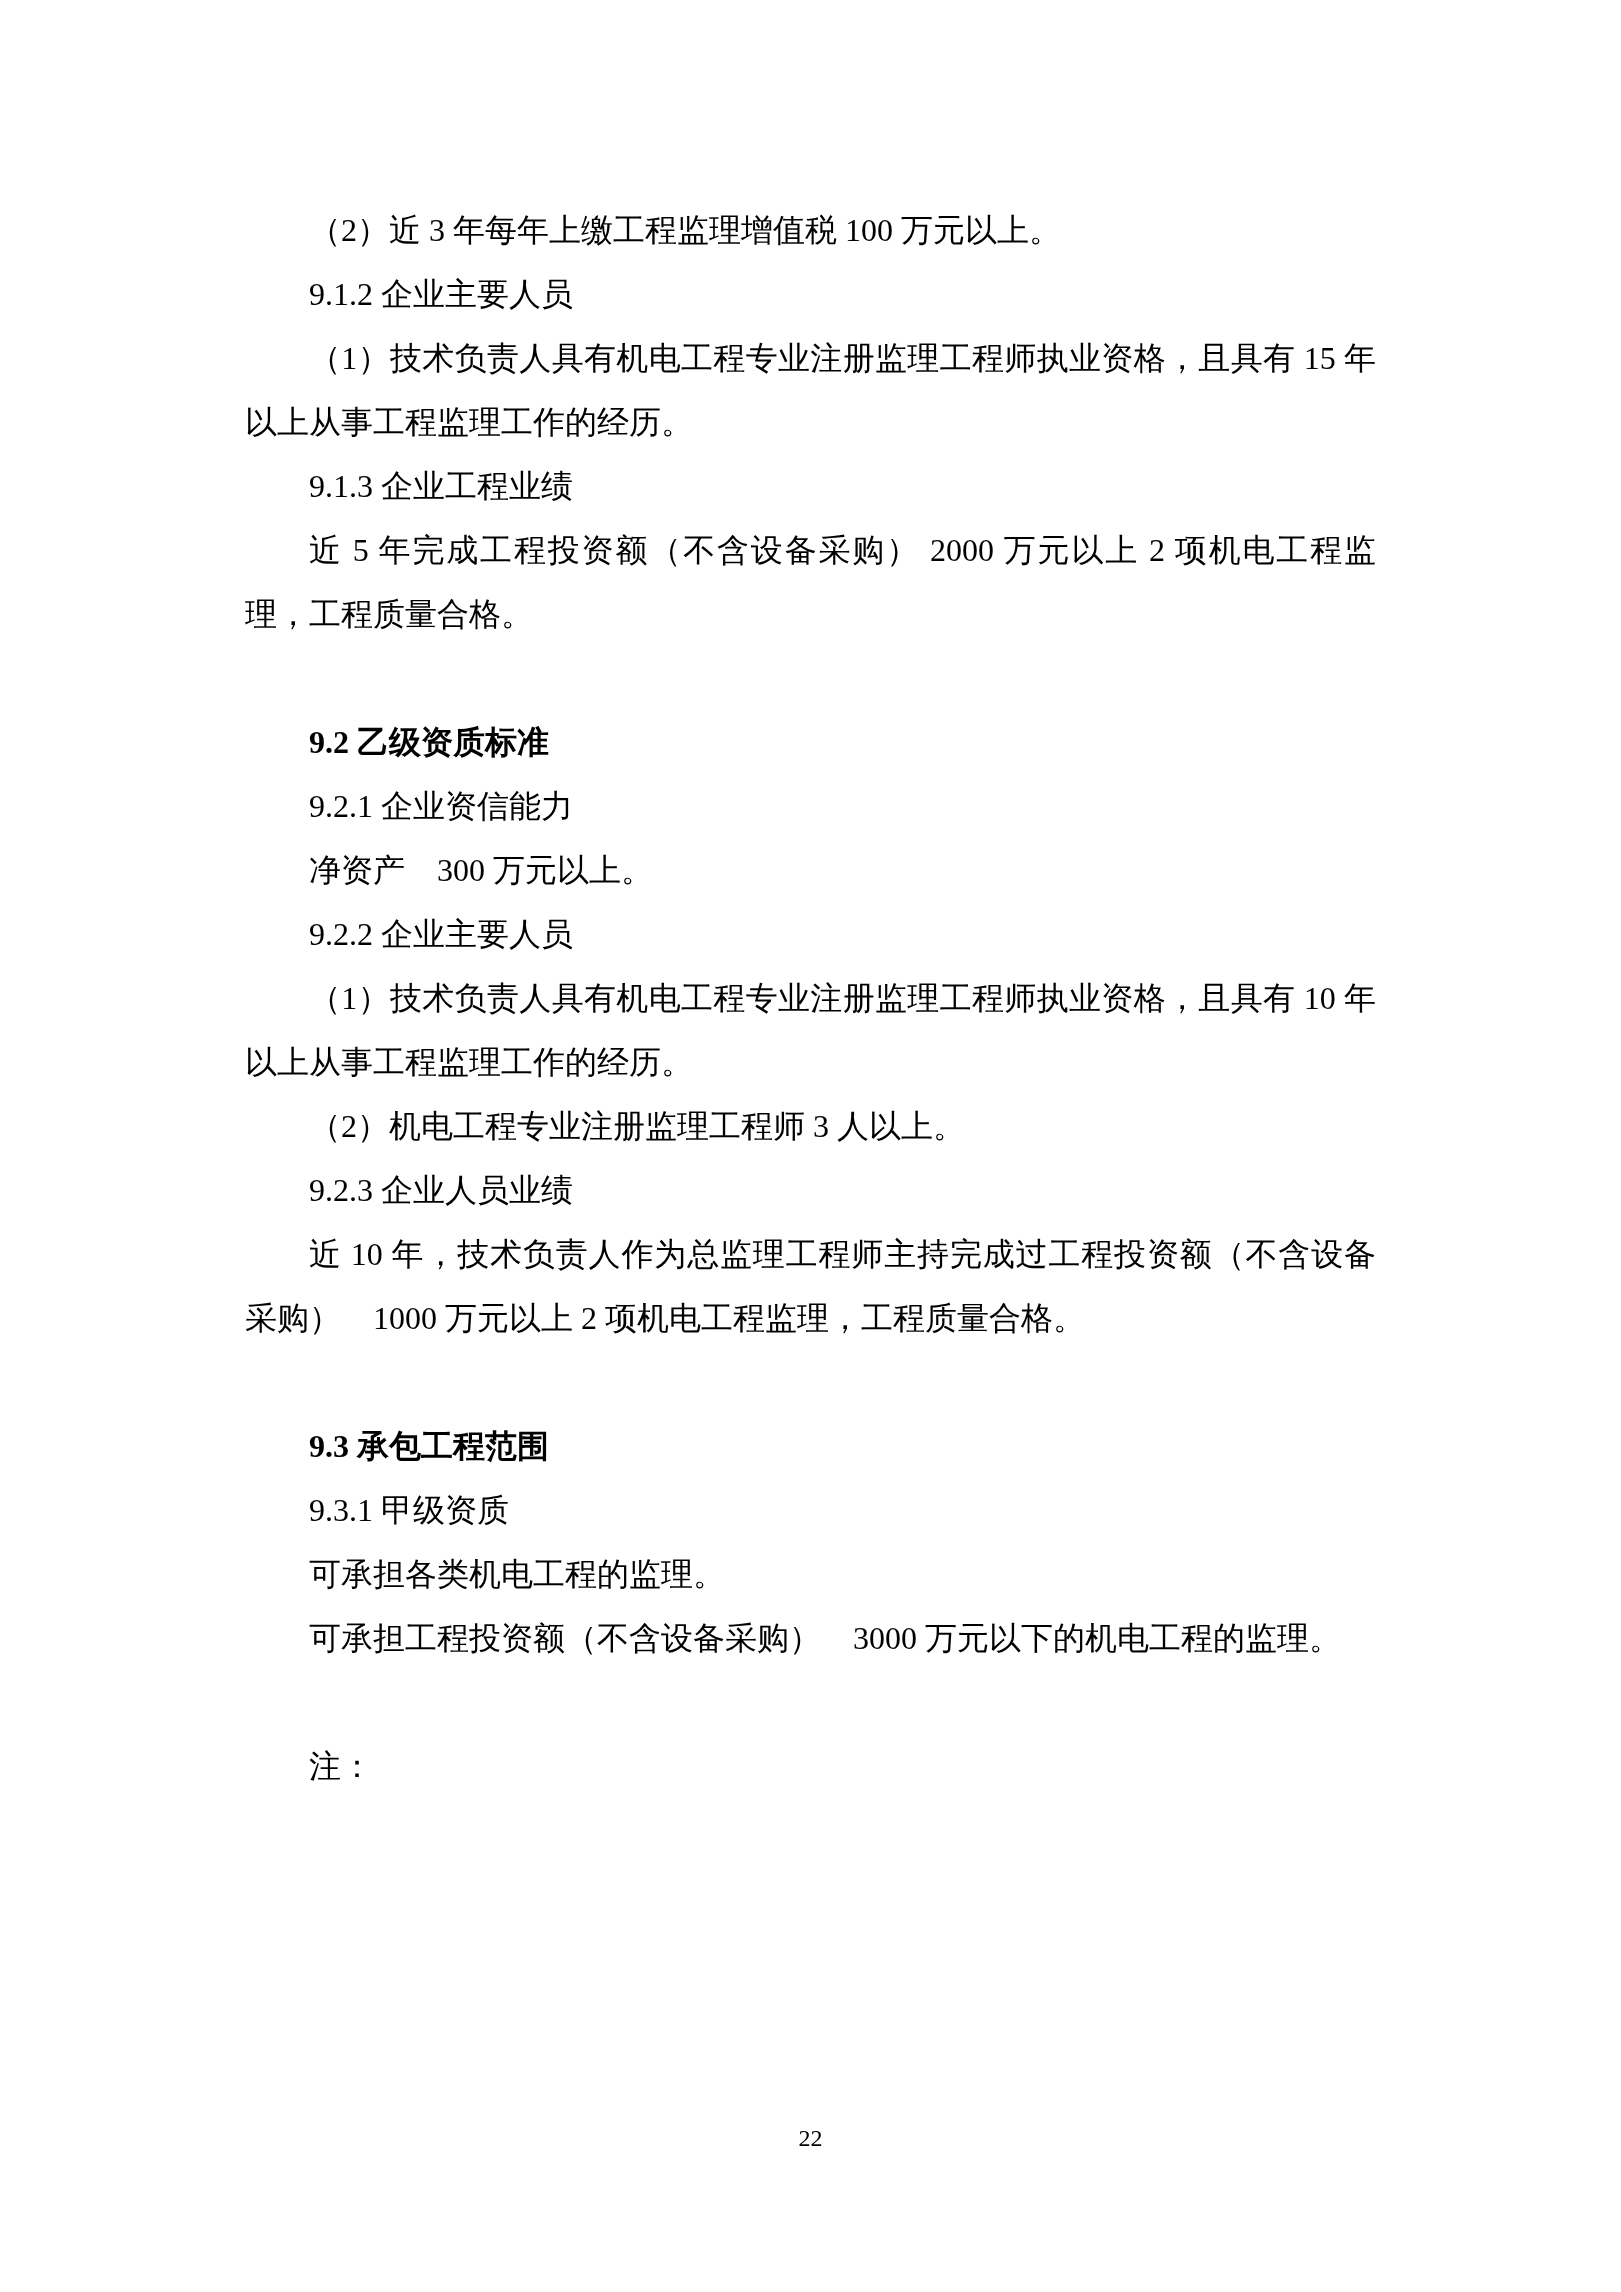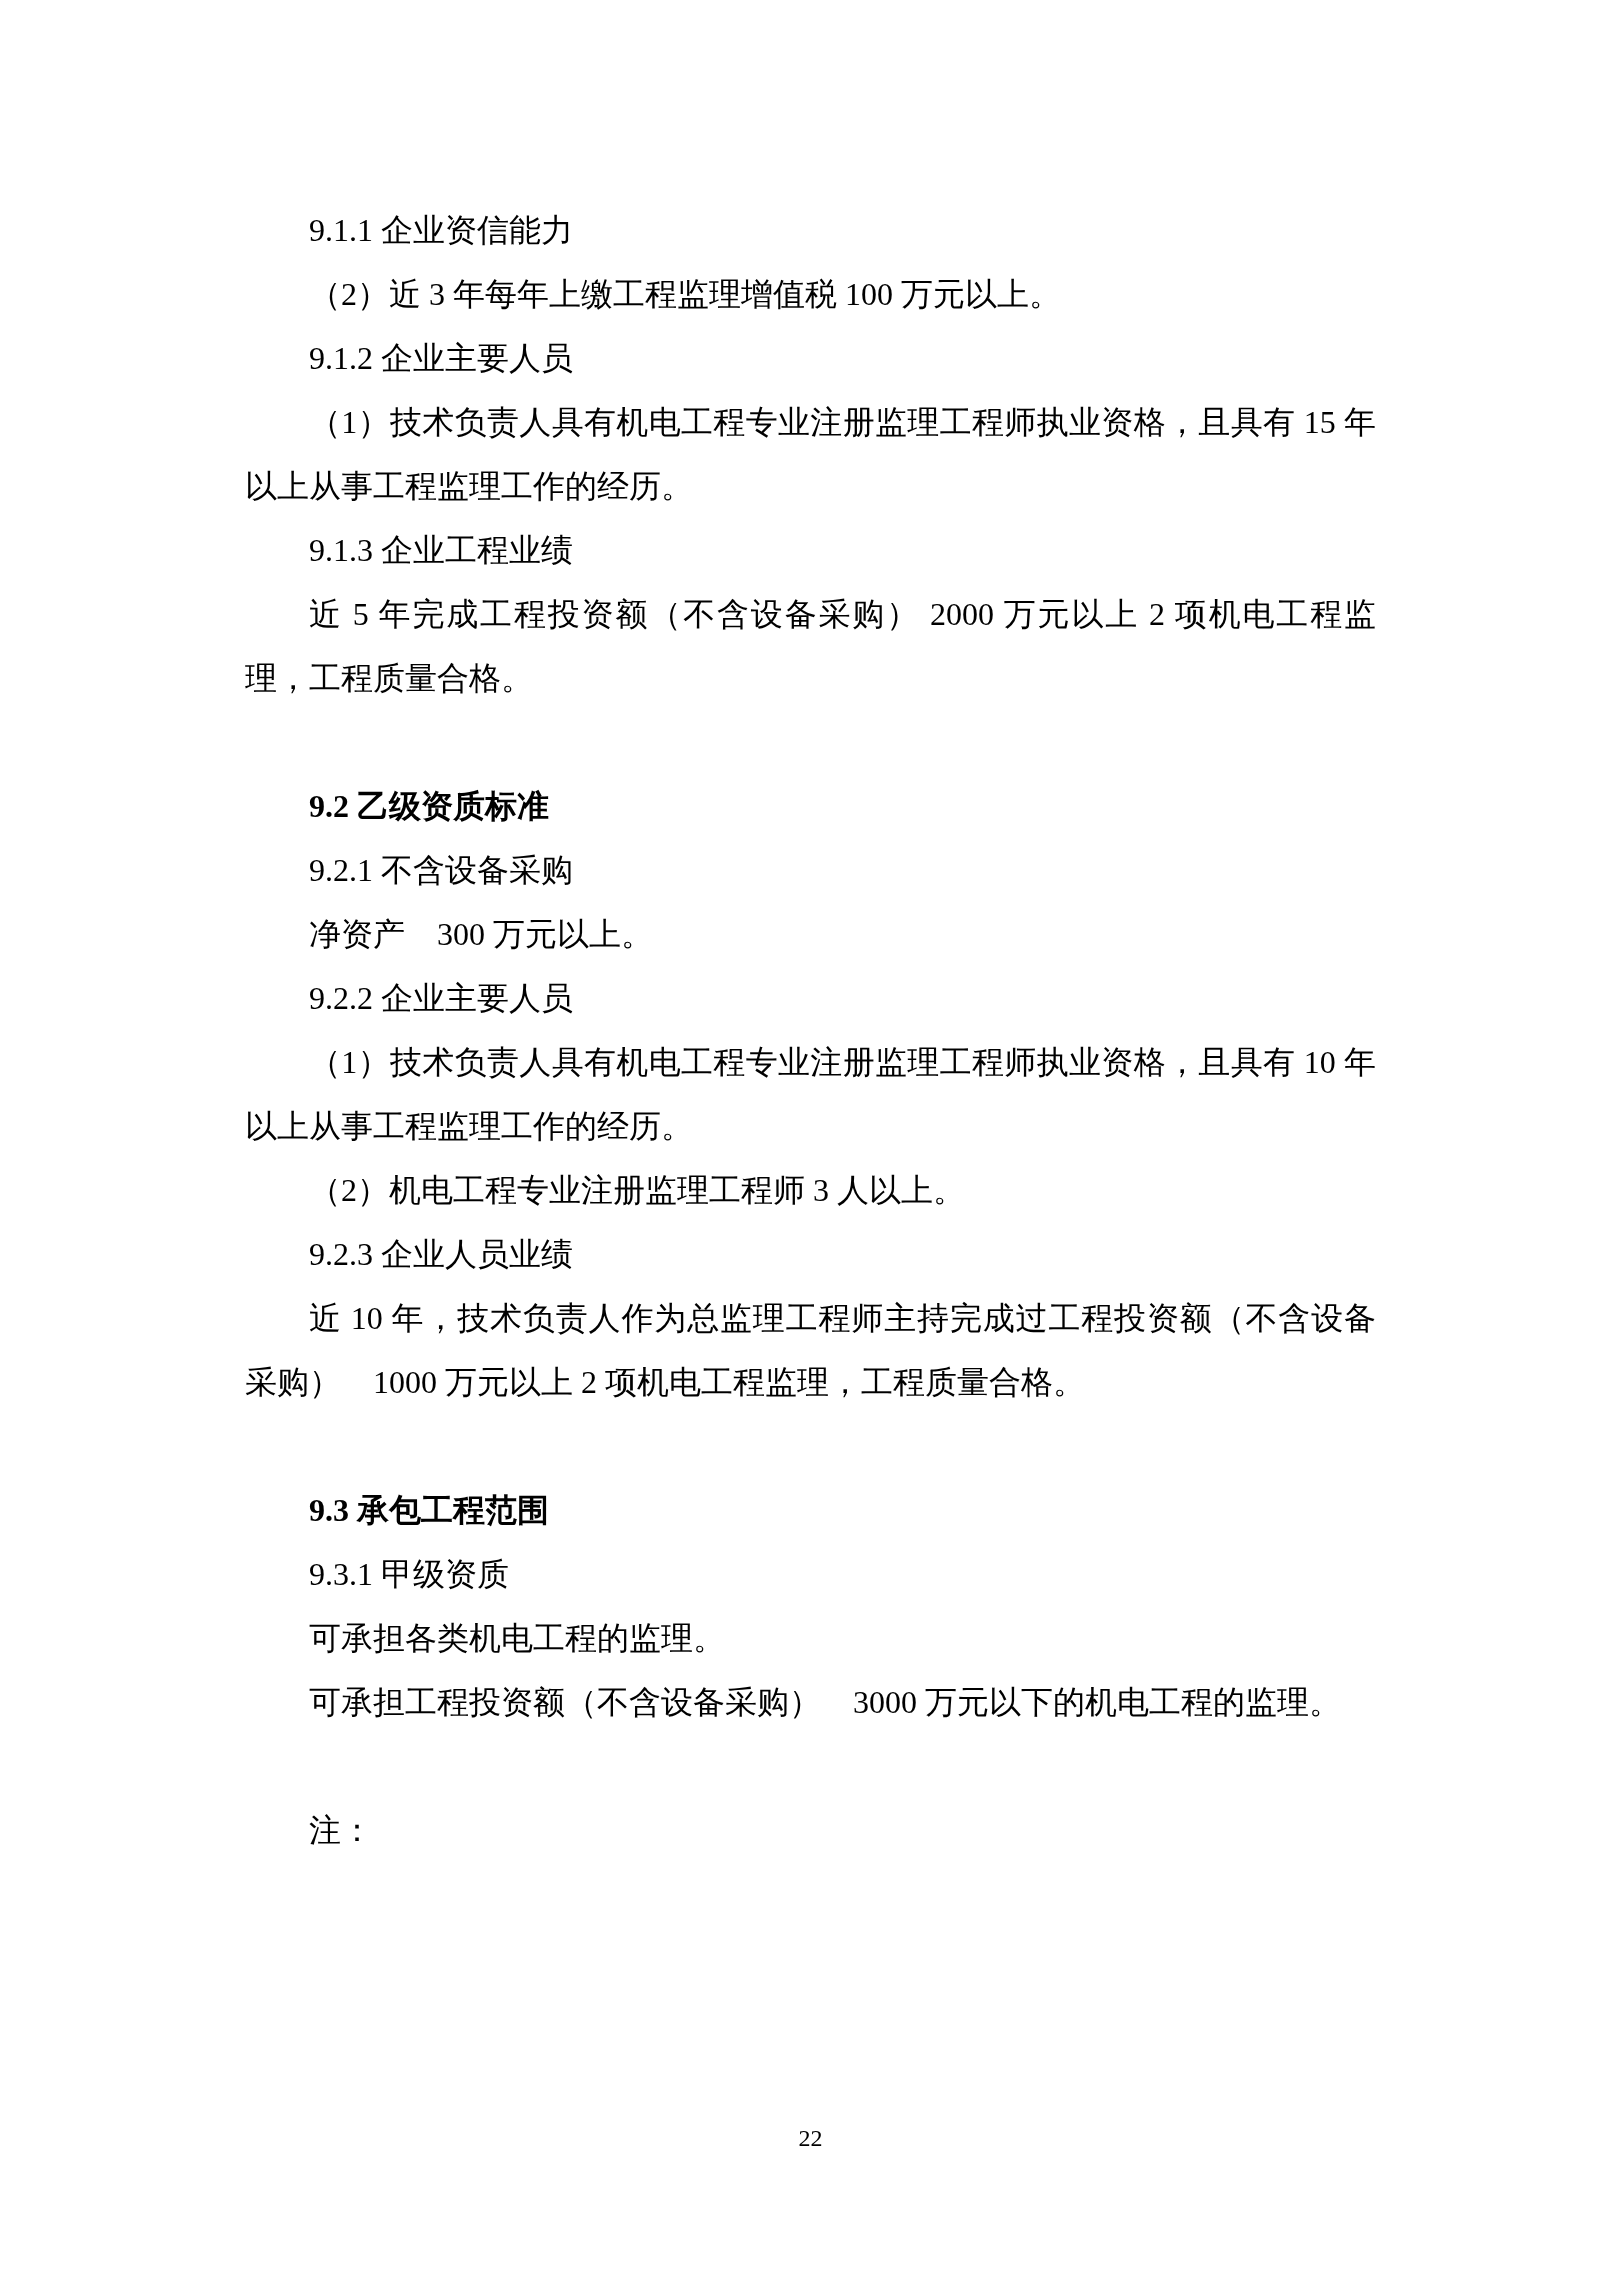--- a/index.html
+++ b/index.html
@@ -49,30 +49,29 @@
     line-height: 35px;
     color: #000000;
   }
 </style>
 </head>
 <body>
 
 <div class="page">
   <div class="content">
 
-    <p class="para">9.1.1 企业资信能力</p>
     <p class="para">（2）近 3 年每年上缴工程监理增值税 100 万元以上。</p>
     <p class="para">9.1.2 企业主要人员</p>
     <p class="para">（1）技术负责人具有机电工程专业注册监理工程师执业资格，且具有 15 年以上从事工程监理工作的经历。</p>
     <p class="para">9.1.3 企业工程业绩</p>
     <p class="para">近 5 年完成工程投资额（不含设备采购） 2000 万元以上 2 项机电工程监理，工程质量合格。</p>
 
     <p class="heading gap-before">9.2 乙级资质标准</p>
 
-    <p class="para">9.2.1 不含设备采购</p>
+    <p class="para">9.2.1 企业资信能力</p>
     <p class="para">净资产　300 万元以上。</p>
     <p class="para">9.2.2 企业主要人员</p>
     <p class="para">（1）技术负责人具有机电工程专业注册监理工程师执业资格，且具有 10 年以上从事工程监理工作的经历。</p>
     <p class="para">（2）机电工程专业注册监理工程师 3 人以上。</p>
     <p class="para">9.2.3 企业人员业绩</p>
     <p class="para">近 10 年，技术负责人作为总监理工程师主持完成过工程投资额（不含设备采购）　1000 万元以上 2 项机电工程监理，工程质量合格。</p>
 
     <p class="heading gap-before">9.3 承包工程范围</p>
 
     <p class="para">9.3.1 甲级资质</p>

